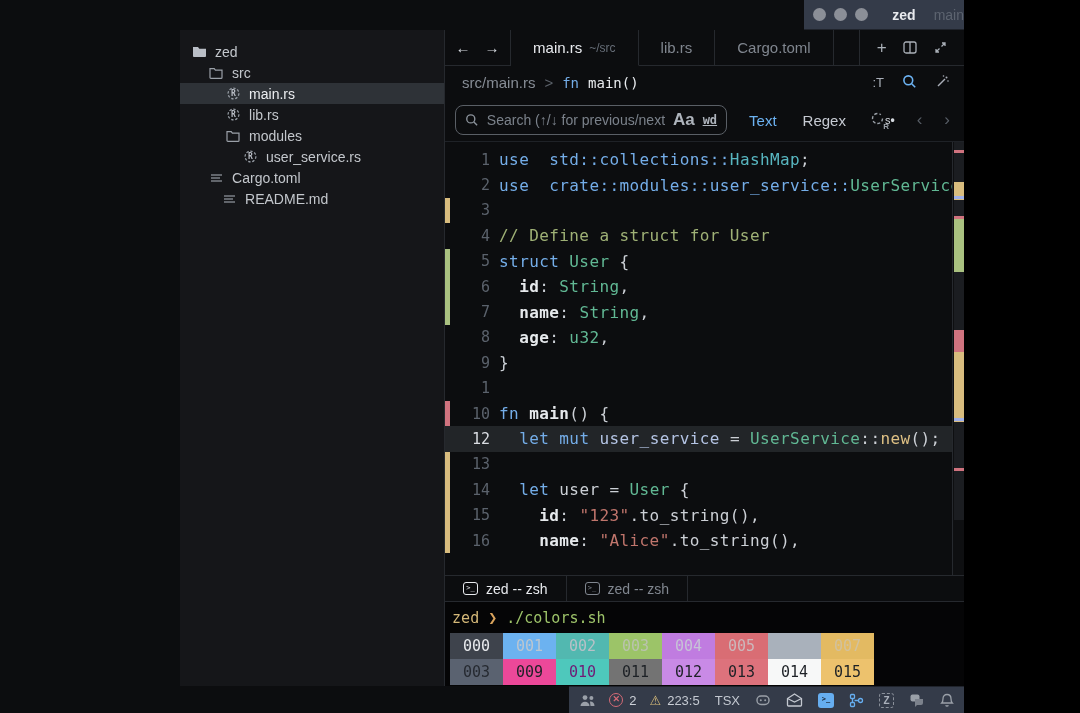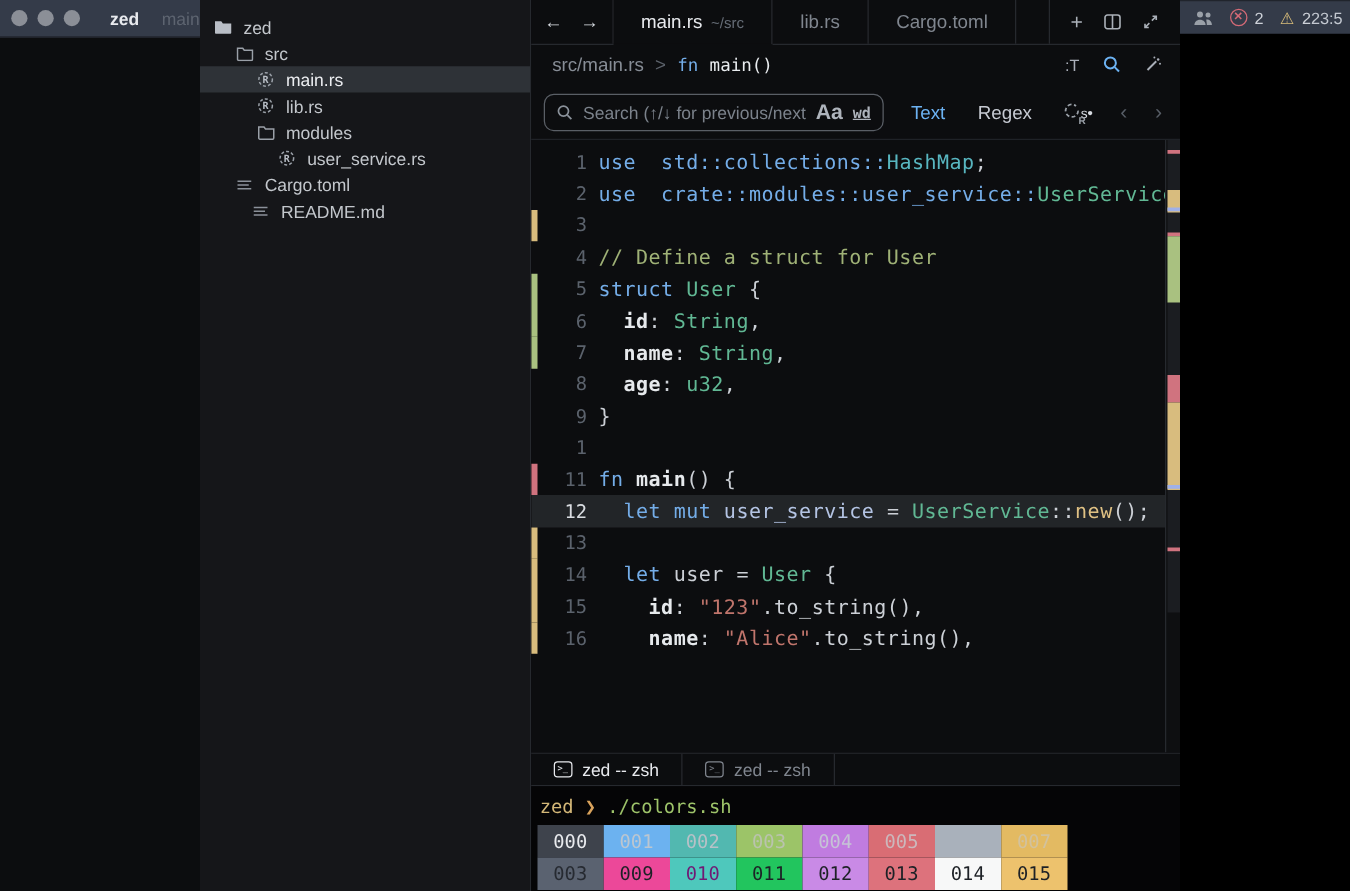--- a/index.html
+++ b/index.html
@@ -1,18 +1,18 @@
 <!DOCTYPE html>
 <html><head>
 <meta charset="utf-8">
 <style>
   * { box-sizing: border-box; margin: 0; padding: 0; }
   html,body { width:1080px; height:713px; overflow:hidden; background:#000; }
   body { font-family:"Liberation Sans", sans-serif; font-size:14px; color:#c6cad2; }
-  .window { width:872px; height:713px; display:flex; flex-direction:row; background:#0c0d0f; }
+  .window { width:964px; height:713px; display:flex; flex-direction:column; background:#0c0d0f;align-items:flex-end; }
 
   
   .titlebar { height:30px; background:#343b49; display:flex; align-items:center; flex:0 0 auto; border-bottom:1px solid #20242c;}
   .lights { display:flex; gap:8px; padding:0 10px 0 9px; }
   .light { width:13px; height:13px; border-radius:50%; background:#8b8f97; }
   .tb-title { color:#e8eaee; font-weight:bold; margin-left:14px; font-size:14px;}
   .tb-branch { color:#5d6470; margin-left:18px; font-size:14px;}
 
   
   .content { flex:1 1 auto; display:flex; min-height:0; }
@@ -332,21 +332,21 @@
               <span class="cl-num">9</span>
               <span class="cl-text"><span class="tk-pl">}</span></span>
             </div>
             <div class="cl">
               <span class="cl-mark"></span>
               <span class="cl-num">1</span>
               <span class="cl-text"></span>
             </div>
             <div class="cl">
               <span class="cl-mark deleted"></span>
-              <span class="cl-num">11</span>
+              <span class="cl-num">10</span>
               <span class="cl-text"><span class="tk-kw">fn</span><span class="tk-pl"> </span><span class="tk-prop">main</span><span class="tk-pl">() {</span></span>
             </div>
             <div class="cl cur">
               <span class="cl-mark"></span>
               <span class="cl-num">12</span>
               <span class="cl-text"><span class="tk-pl">  </span><span class="tk-kw">let</span><span class="tk-pl"> </span><span class="tk-kw">mut</span><span class="tk-pl"> </span><span class="tk-var">user_service</span><span class="tk-pl"> = </span><span class="tk-type">UserService</span><span class="tk-pl">::</span><span class="tk-fn">new</span><span class="tk-pl">();</span></span>
             </div>
             <div class="cl">
               <span class="cl-mark modified"></span>
               <span class="cl-num">13</span>
@@ -407,21 +407,21 @@
               <div class="p-cell" style="background: rgb(156, 196, 104); color: rgb(186, 195, 174);">003</div>
               <div class="p-cell" style="background: rgb(192, 124, 224); color: rgb(198, 195, 214);">004</div>
               <div class="p-cell" style="background: rgb(217, 109, 116); color: rgb(204, 184, 188);">005</div>
               <div class="p-cell" style="background: rgb(169, 177, 187); color: rgb(169, 177, 187);"></div>
               <div class="p-cell" style="background: rgb(227, 186, 98); color: rgb(210, 194, 158);">007</div>
             </div>
             <div class="p-row">
               <div class="p-cell" style="background: rgb(90, 98, 112); color: rgb(38, 42, 49);">003</div>
               <div class="p-cell" style="background: #ec4899; color: rgb(29, 33, 38);">009</div>
               <div class="p-cell" style="background: rgb(78, 200, 188); color: #701a75;">010</div>
-              <div class="p-cell" style="background: #22c55e; color: rgb(29, 33, 38);">011</div>
+              <div class="p-cell" style="background: #737373; color: rgb(29, 33, 38);">011</div>
               <div class="p-cell" style="background: rgb(201, 138, 230); color: rgb(29, 33, 38);">012</div>
               <div class="p-cell" style="background: rgb(221, 114, 124); color: rgb(29, 33, 38);">013</div>
               <div class="p-cell" style="background: rgb(247, 248, 248); color: rgb(29, 33, 38);">014</div>
               <div class="p-cell" style="background: rgb(237, 194, 109); color: rgb(29, 33, 38);">015</div>
             </div>
           </div>
       </div>
     </div>
   </div>
 

